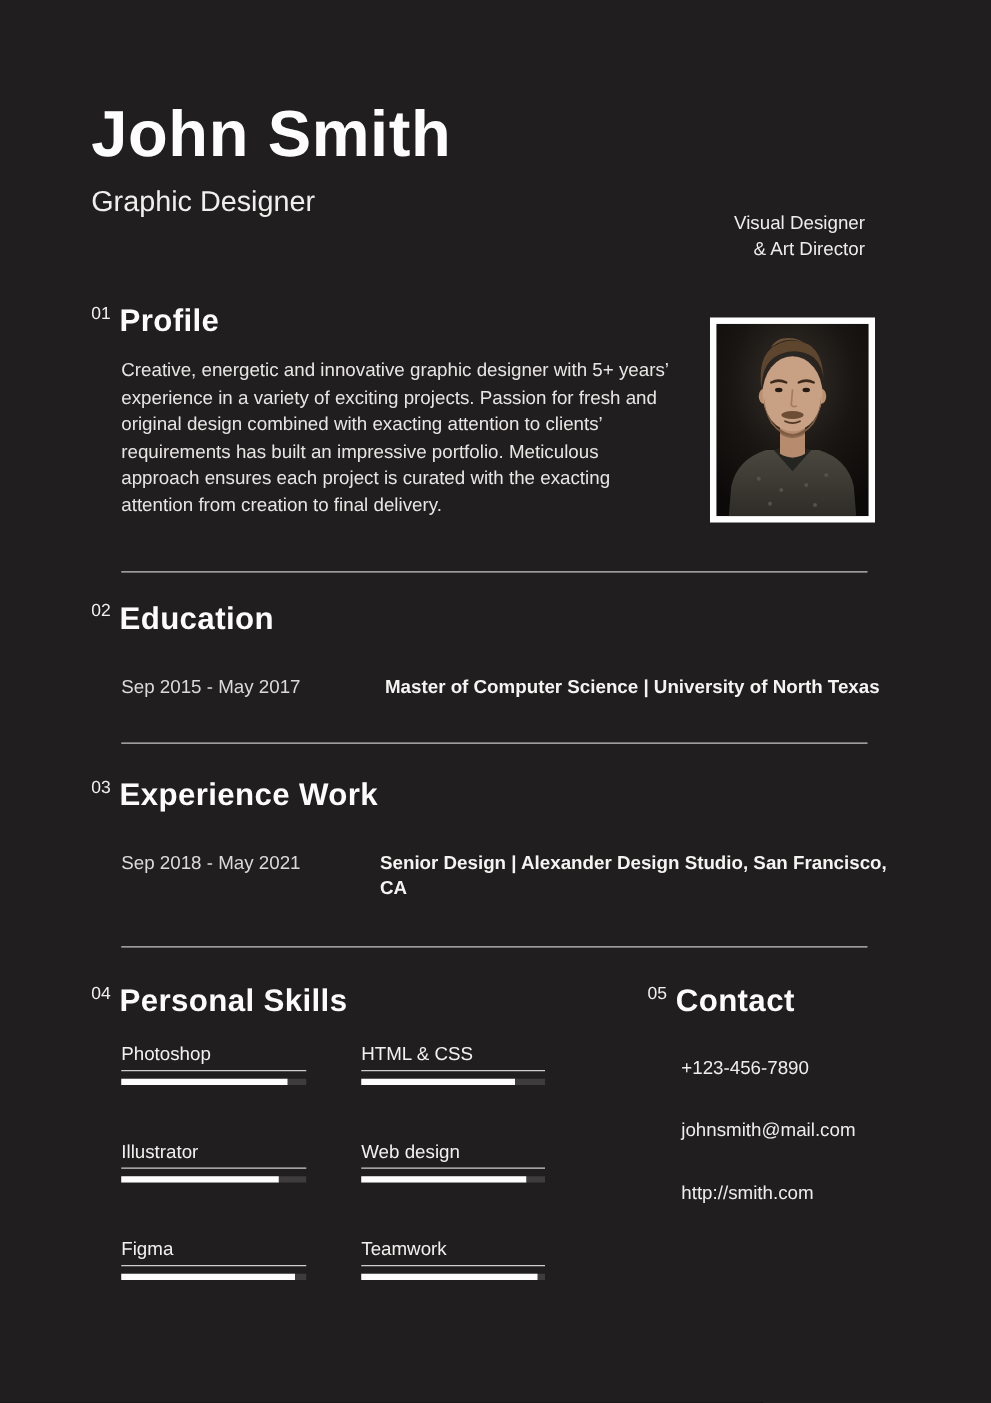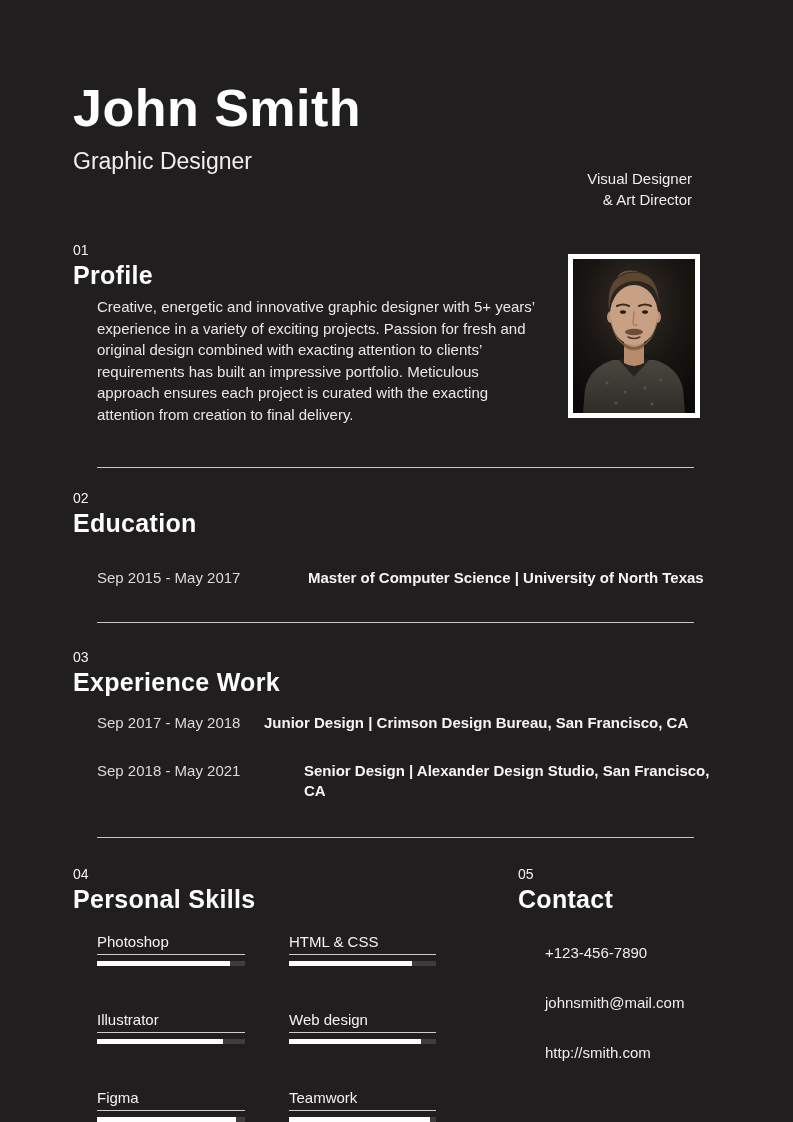--- a/index.html
+++ b/index.html
@@ -10,27 +10,27 @@
     background:#201e1f; color:#fff; overflow:hidden;
   }
   .content { position:absolute; left:73px; top:0; width:647px; }
 
   
   .name { margin-top:78px; font-size:52px; line-height:60px; font-weight:bold; color:#fdfdfd; letter-spacing:0.5px; }
   .subtitle { margin-top:8px; font-size:23px; line-height:30px; font-weight:400; color:#f1efee; }
   .tagline { position:absolute; top:168px; right:101px; text-align:right; font-size:15px; line-height:21px; color:#eeecec; }
 
   
-  .sec-head { display:flex; align-items:flex-start;flex-direction:column; }
+  .sec-head { display:flex; align-items:flex-start; }
   .sec-num { font-size:14px; line-height:16px; margin-top:2px; margin-right:7px; color:#f2f0ef; }
   .sec-title { font-size:25px; line-height:34px; font-weight:bold; color:#fdfcfc; letter-spacing:0.3px; }
 
   
   .sec-profile { margin-top:64px; }
-  .profile-body { margin-top:4px; margin-left:24px; width:442px; font-size:15px; line-height:21.5px; color:#e8e6e5; }
+  .profile-body { margin-top:12px; margin-left:24px; width:442px; font-size:15px; line-height:21.5px; color:#e8e6e5; }
 
   .divider { height:1px; background:#c7c5c5; width:597px; margin-left:24px; border:none; }
   .div-1 { margin-top:42px; }
   .div-2 { margin-top:34px; }
   .div-3 { margin-top:36px; }
 
   .sec-education { margin-top:20px; }
   .sec-experience { margin-top:24px; }
   .row { display:flex; margin-left:24px; font-size:15px; line-height:20px; }
   .row-1 { margin-top:18px; }
@@ -89,24 +89,20 @@
         <span class="row-detail">Master of Computer Science | University of North Texas</span>
       </div>
     </div>
 
     <hr class="divider div-2">
 
     <div class="sec-experience exp">
       <div class="sec-head">
         <span class="sec-num">03</span>
         <span class="sec-title">Experience Work</span>
-      </div>
-      <div class="row row-1x">
-        <span class="row-dates">Sep 2017 - May 2018</span>
-        <span class="row-detail">Junior Design | Crimson Design Bureau, San Francisco, CA</span>
       </div>
       <div class="row row-2">
         <span class="row-dates">Sep 2018 - May 2021</span>
         <span class="row-detail">Senior Design | Alexander Design Studio, San Francisco, CA</span>
       </div>
     </div>
 
     <hr class="divider div-3">
 
     <div class="bottom">

